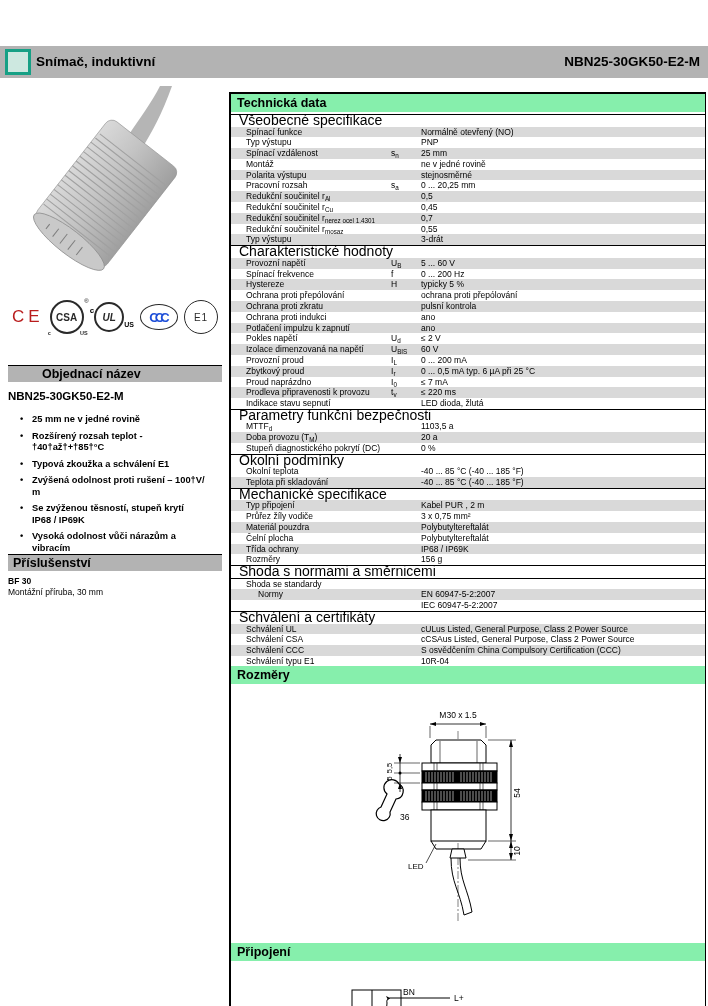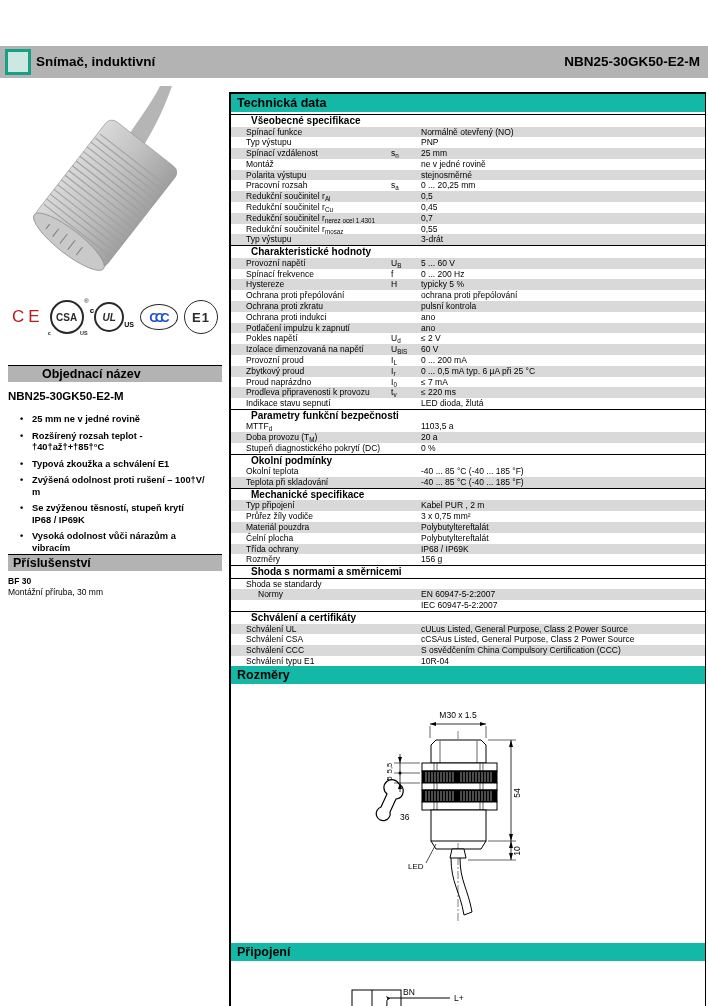--- a/index.html
+++ b/index.html
@@ -18,37 +18,37 @@
   .circ{border:2px solid #2a2a2a;border-radius:50%;display:flex;align-items:center;justify-content:center;font-weight:bold;color:#2a2a2a;}
   .csa-c{width:30px;height:30px;font-size:10px;}
   .tiny{font-size:5.5px;font-weight:bold;color:#2a2a2a;}
   .csa-cc{position:absolute;left:-2px;bottom:-2px;}
   .csa-us{position:absolute;right:-4px;bottom:-2px;}
   .csa-r{position:absolute;right:-5px;top:-2px;font-size:6px;}
   .ul-c{width:26px;height:26px;font-size:10px;font-style:italic;}
   .side-c{font-size:8px;font-weight:bold;align-self:flex-start;margin-top:4px;}
   .side-us{font-size:7px;font-weight:bold;align-self:flex-end;margin-bottom:4px;}
   .ccc-e{width:38px;height:26px;border:1.5px solid #2a2a2a;border-radius:50%;display:flex;align-items:center;justify-content:center;font-size:13px;font-weight:bold;letter-spacing:-4px;color:#1d4ed8;padding-right:3px;box-sizing:border-box;}
-  .e1-c{width:32px;height:32px;border-width:1.5px;font-size:13px;letter-spacing:1px;font-weight:bold;}
+  .e1-c{width:32px;height:32px;border-width:1.5px;font-size:10px;letter-spacing:1px;font-weight:normal;}
   .side-bar-h{position:absolute;left:8px;width:214px;height:17px;background:#b3b3b3;border-top:1.5px solid #000;
               font-size:12.5px;font-weight:bold;padding:1px 0 0 5px;box-sizing:border-box;}
   .ordername{position:absolute;left:8px;top:344px;font-size:11.5px;font-weight:bold;}
   .features{position:absolute;left:20px;top:368px;width:196px;margin:0;padding:0;list-style:none;}
   .features li{position:relative;padding-left:12px;margin-bottom:5px;font-size:9.3px;font-weight:bold;line-height:11.5px;white-space:pre-line;}
   .features li::before{content:"•";position:absolute;left:0;top:0;}
   .acc-name{position:absolute;left:8px;top:530px;font-size:8.5px;font-weight:bold;}
   .acc-desc{position:absolute;left:8px;top:541px;font-size:8.5px;}
   
   .tech{position:absolute;left:229px;top:46px;width:477px;height:960px;box-sizing:border-box;
         border-left:2px solid #000;border-top:2px solid #000;border-right:1px solid #000;}
-  .bar-h{height:18px;background:#14b8a6;font-size:12.5px;font-weight:bold;padding:2px 0 0 6px;box-sizing:border-box;}
+  .bar-h{height:18px;background:#86efac;font-size:12.5px;font-weight:bold;padding:2px 0 0 6px;box-sizing:border-box;}
   .bar-roz{position:absolute;left:0;top:572px;width:100%;}
   .bar-pri{position:absolute;left:0;top:849px;width:100%;}
   .spec{margin-top:2px;}
-  .sechead{border-top:1px solid #000;font-weight:bold;font-size:10px;height:11.5px;line-height:11px;padding-left:20px;}
+  .sechead{border-top:1px solid #000;font-weight:normal;font-size:14px;height:11.5px;line-height:11px;padding-left:8px;}
   .row{display:flex;height:10.8px;line-height:10.6px;font-size:8.5px;}
   .row.shaded{background:#d9d9d9;}
   .row.subhead{border-top:1px solid #000;}
   .c-label{width:160px;padding-left:15px;box-sizing:border-box;white-space:nowrap;overflow:hidden;}
   .ind2 .c-label{padding-left:27px;}
   .c-sym{width:30px;white-space:nowrap;}
   .c-val{flex:1;white-space:nowrap;overflow:hidden;}
   sub{font-size:6.3px;vertical-align:-1.5px;line-height:0;}
   .dimsvg{position:absolute;left:89px;top:597px;}
   .connsvg{position:absolute;left:109px;top:869px;}

